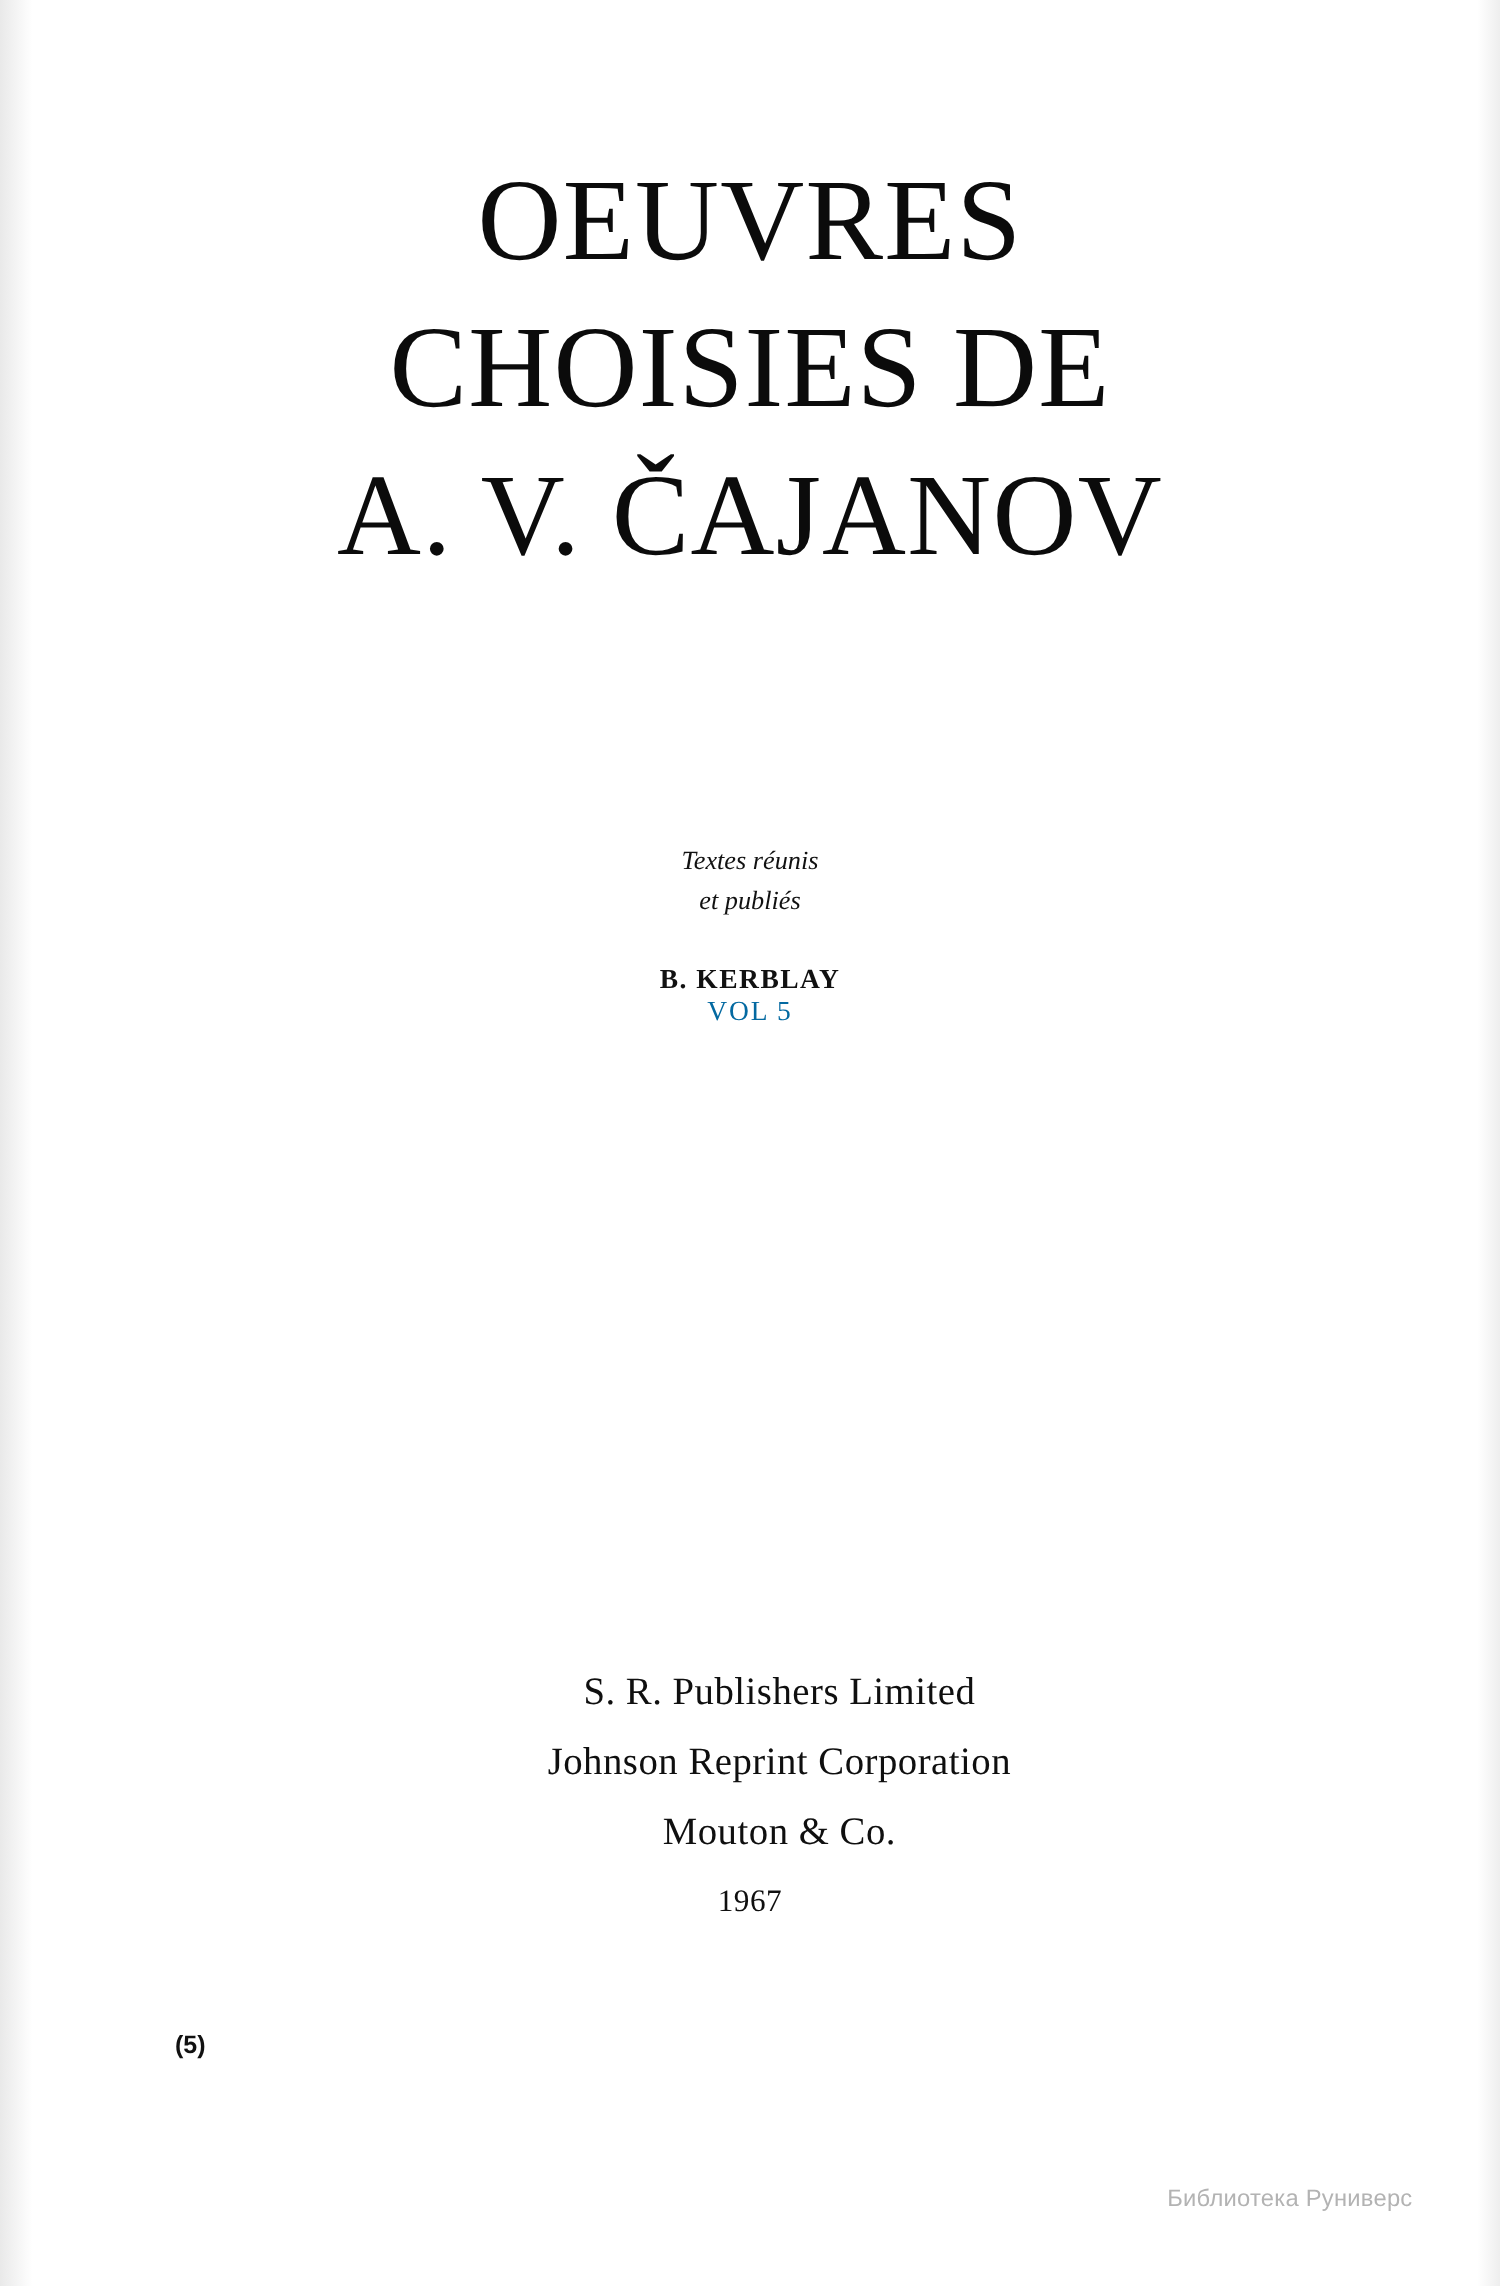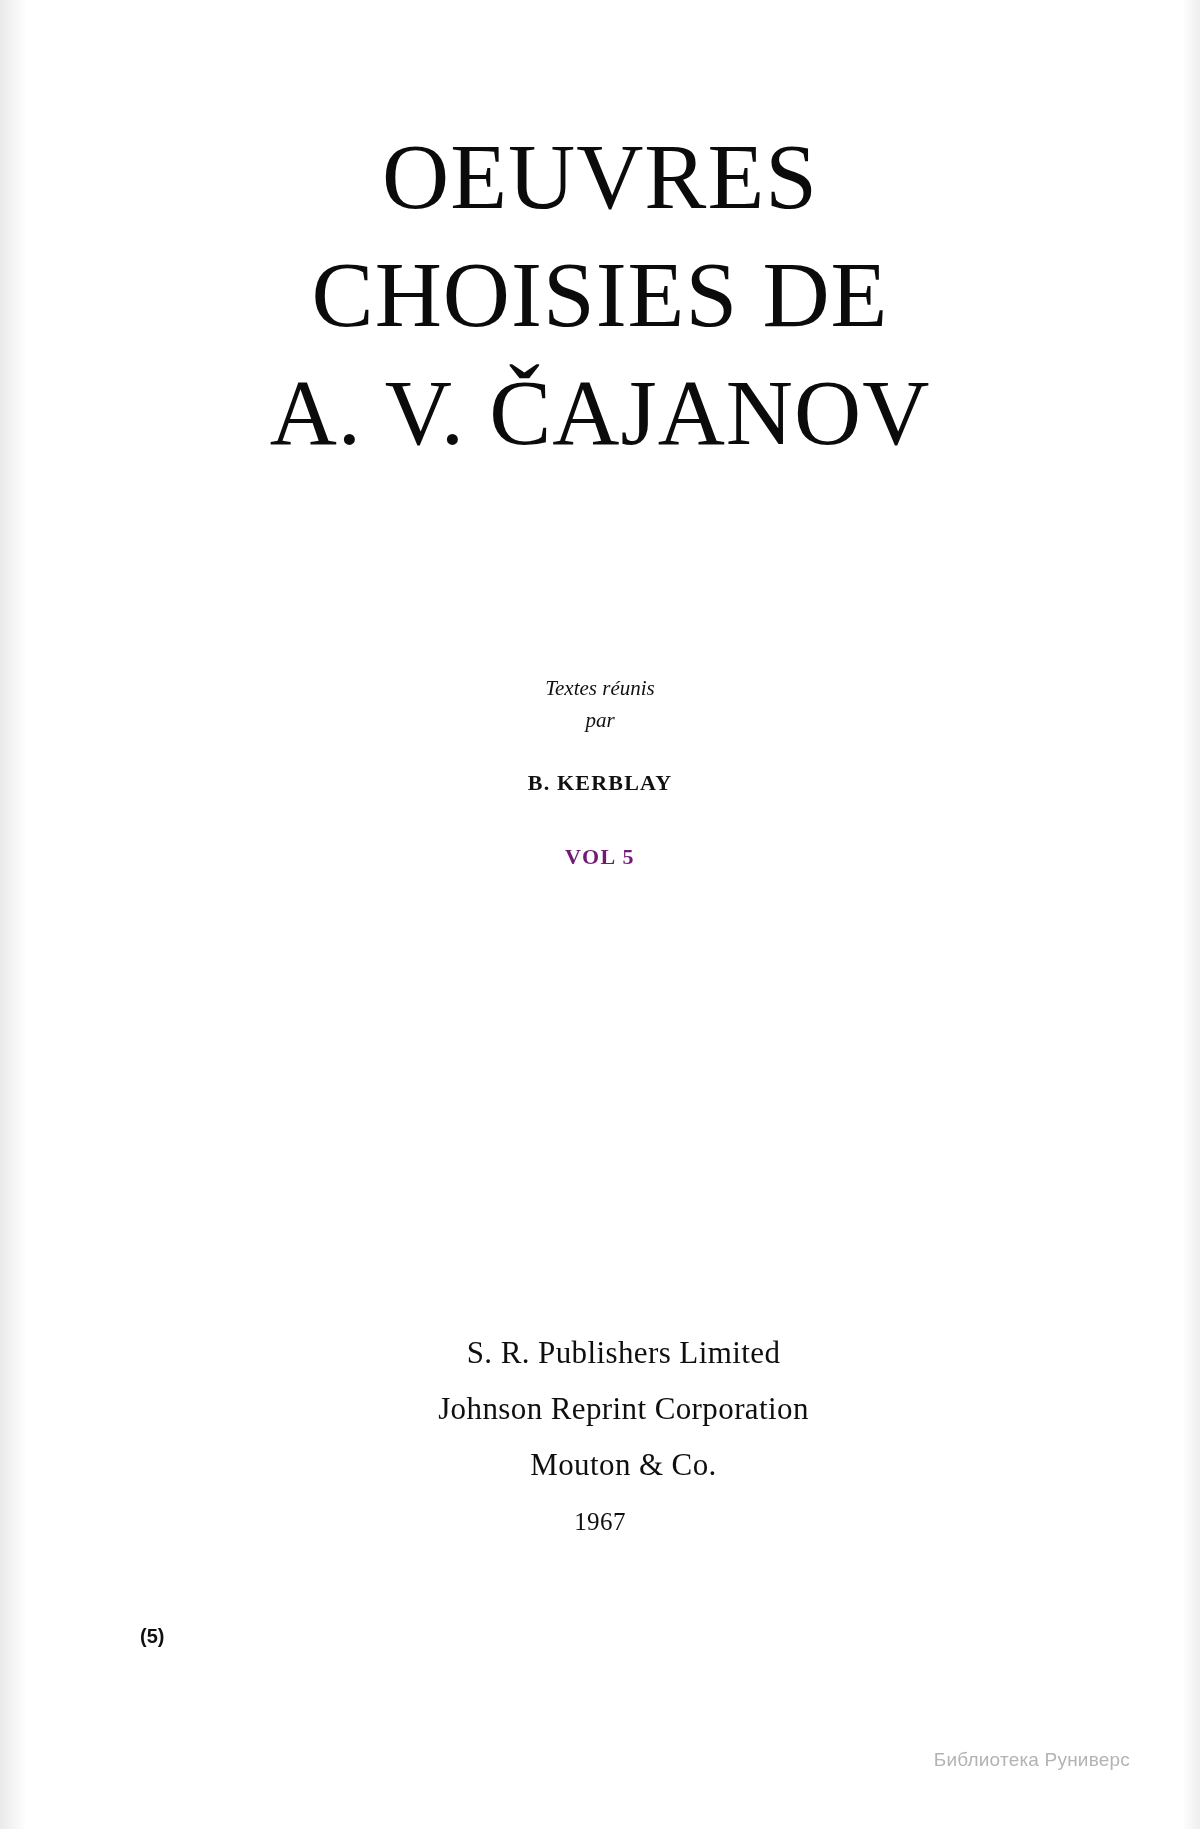--- a/index.html
+++ b/index.html
@@ -74,25 +74,24 @@
   }
   .editor-name {
     margin-top: 34px;
     font-size: 22px;
     font-weight: bold;
     letter-spacing: 1.2px;
     color: #111111;
     text-align: center;
   }
   .volume {
-    margin-top: 48px;
     font-size: 22px;
-    font-weight: bold;
+    font-weight: normal;
     letter-spacing: 1.5px;
-    color: #701a75;
+    color: #0369a1;
   }
 
   .publisher-block {
     position: absolute;
     left: 0;
     top: 1325px;
     width: 1200px;
     text-align: center;
   }
   .publisher-line {
@@ -135,21 +134,21 @@
 <div class="page">
 
   <div class="title-block">
     <div class="title-line">OEUVRES</div>
     <div class="title-line">CHOISIES DE</div>
     <div class="title-line">A. V. ČAJANOV</div>
   </div>
 
   <div class="editor-block">
     <div class="editor-italic">Textes réunis</div>
-    <div class="editor-italic">par</div>
+    <div class="editor-italic">et publiés</div>
     <div class="editor-name">B. KERBLAY</div>
     <div class="volume">VOL 5</div>
   </div>
 
   <div class="publisher-block">
     <div class="publisher-line">S.  R.  Publishers  Limited</div>
     <div class="publisher-line">Johnson  Reprint  Corporation</div>
     <div class="publisher-line">Mouton  &amp;  Co.</div>
     <div class="publisher-year">1967</div>
   </div>

